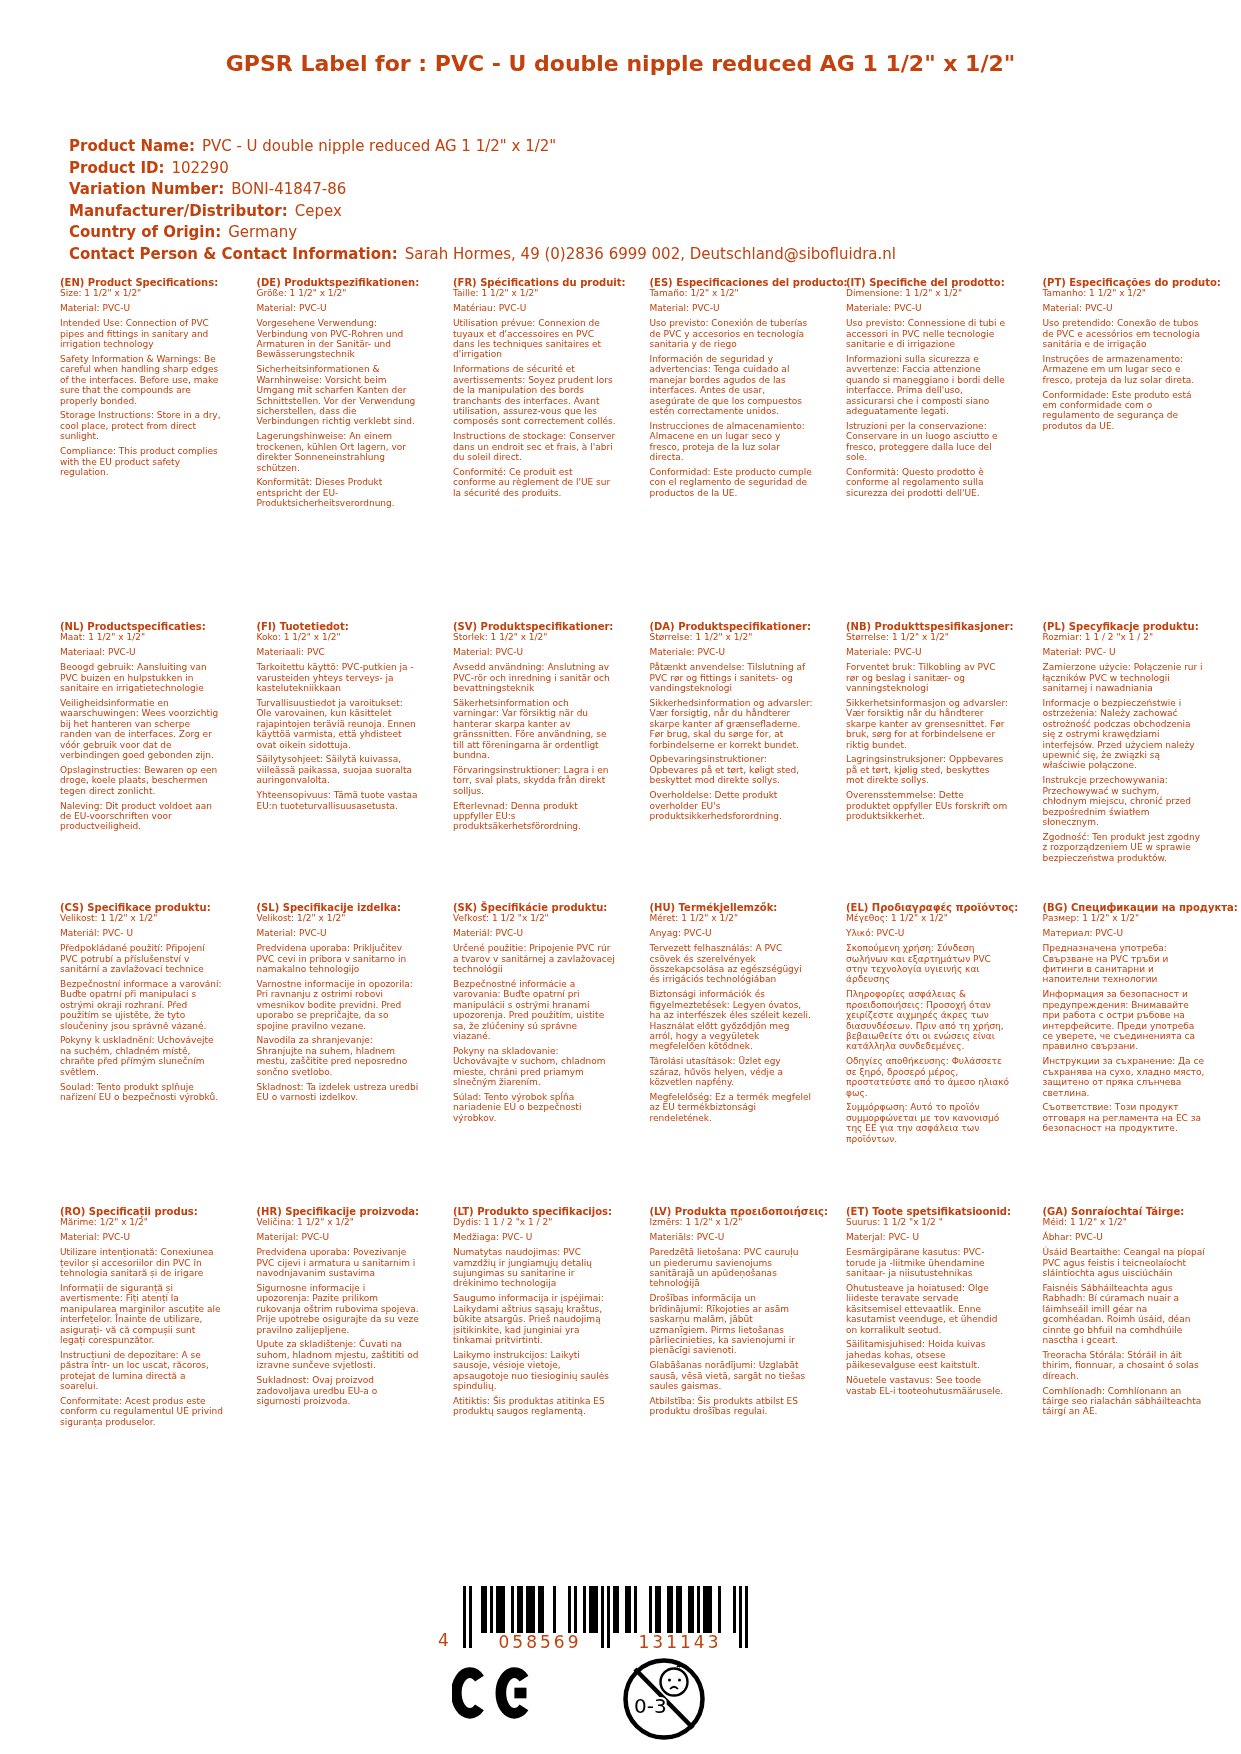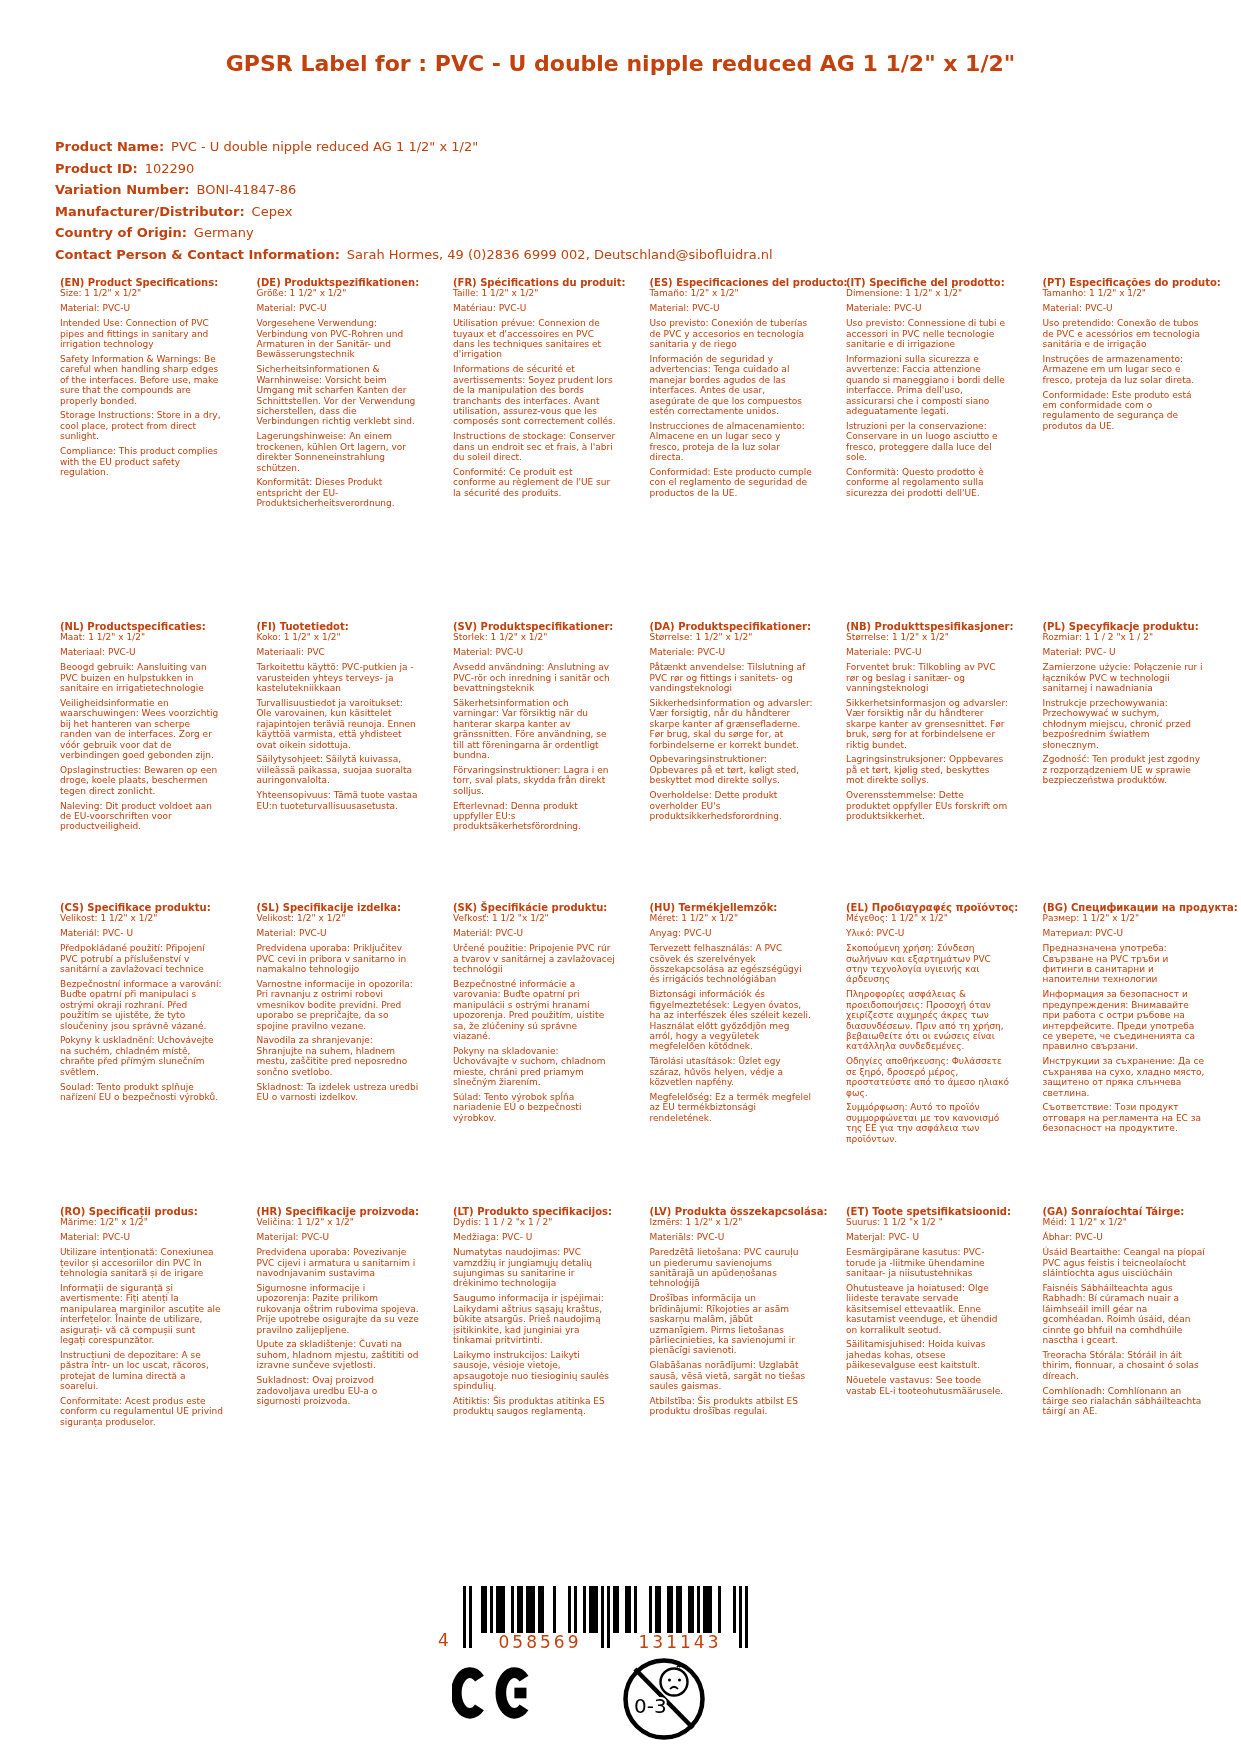--- a/index.html
+++ b/index.html
@@ -1,20 +1,20 @@
 <!DOCTYPE html>
 <html><head>
 <meta charset="utf-8">
 <style>
   html,body{margin:0;padding:0;background:#fff;}
   .page{position:relative;width:1241px;height:1754px;background:#ffffff;
         font-family:"DejaVu Sans",sans-serif;color:#c2410c;overflow:hidden;}
   .title{position:absolute;top:51px;left:0;width:100%;text-align:center;
          font-size:22px;font-weight:bold;}
-  .product-info{position:absolute;top:136px;left:55px;font-size:13px;line-height:21.5px;}
+  .product-info{position:absolute;top:136px;left:69px;font-size:15px;line-height:21.5px;}
   .pi-label{font-weight:bold;}
   .pi-value{margin-left:7px;}
   .spec-row{position:absolute;left:60px;display:grid;
             grid-template-columns:repeat(6,163px);column-gap:33.5px;align-items:start;}
   .spec-block{font-size:9px;line-height:10.4px;}
   .spec-heading{font-weight:bold;font-size:10px;white-space:nowrap;}
   .spec-par{margin:4.5px 0 0 0;}
   .spec-par.first{margin-top:0;}
   .barcode-area{position:absolute;left:438px;top:1586px;width:300px;height:70px;}
   #bc-svg{position:absolute;left:25px;top:0;}
@@ -141,20 +141,21 @@
         <p class="spec-par">Forventet bruk: Tilkobling av PVC rør og beslag i sanitær- og vanningsteknologi</p>
         <p class="spec-par">Sikkerhetsinformasjon og advarsler: Vær forsiktig når du håndterer skarpe kanter av grensesnittet. Før bruk, sørg for at forbindelsene er riktig bundet.</p>
         <p class="spec-par">Lagringsinstruksjoner: Oppbevares på et tørt, kjølig sted, beskyttes mot direkte sollys.</p>
         <p class="spec-par">Overensstemmelse: Dette produktet oppfyller EUs forskrift om produktsikkerhet.</p>
       </div>
       <div class="spec-block">
         <div class="spec-heading">(PL) Specyfikacje produktu:</div>
         <p class="spec-par first">Rozmiar: 1 1 / 2 "x 1 / 2"</p>
         <p class="spec-par">Materiał: PVC- U</p>
         <p class="spec-par">Zamierzone użycie: Połączenie rur i łączników PVC w technologii sanitarnej i nawadniania</p>
+        <p class="spec-par">Informacje o bezpieczeństwie i ostrzeżenia: Należy zachować ostrożność podczas obchodzenia się z ostrymi krawędziami interfejsów. Przed użyciem należy upewnić się, że związki są właściwie połączone.</p>
         <p class="spec-par">Instrukcje przechowywania: Przechowywać w suchym, chłodnym miejscu, chronić przed bezpośrednim światłem słonecznym.</p>
         <p class="spec-par">Zgodność: Ten produkt jest zgodny z rozporządzeniem UE w sprawie bezpieczeństwa produktów.</p>
       </div>
     </div>
   <div class="spec-row" style="top:903px">
       <div class="spec-block">
         <div class="spec-heading">(CS) Specifikace produktu:</div>
         <p class="spec-par first">Velikost: 1 1/2" x 1/2"</p>
         <p class="spec-par">Materiál: PVC- U</p>
         <p class="spec-par">Předpokládané použití: Připojení PVC potrubí a příslušenství v sanitární a zavlažovací technice</p>
@@ -230,21 +231,21 @@
       <div class="spec-block">
         <div class="spec-heading">(LT) Produkto specifikacijos:</div>
         <p class="spec-par first">Dydis: 1 1 / 2 "x 1 / 2"</p>
         <p class="spec-par">Medžiaga: PVC- U</p>
         <p class="spec-par">Numatytas naudojimas: PVC vamzdžių ir jungiamųjų detalių sujungimas su sanitarine ir drėkinimo technologija</p>
         <p class="spec-par">Saugumo informacija ir įspėjimai: Laikydami aštrius sąsajų kraštus, būkite atsargūs. Prieš naudojimą įsitikinkite, kad junginiai yra tinkamai pritvirtinti.</p>
         <p class="spec-par">Laikymo instrukcijos: Laikyti sausoje, vėsioje vietoje, apsaugotoje nuo tiesioginių saulės spindulių.</p>
         <p class="spec-par">Atitiktis: Šis produktas atitinka ES produktų saugos reglamentą.</p>
       </div>
       <div class="spec-block">
-        <div class="spec-heading">(LV) Produkta összekapcsolása:</div>
+        <div class="spec-heading">(LV) Produkta προειδοποιήσεις:</div>
         <p class="spec-par first">Izmērs: 1 1/2" x 1/2"</p>
         <p class="spec-par">Materiāls: PVC-U</p>
         <p class="spec-par">Paredzētā lietošana: PVC cauruļu un piederumu savienojums sanitārajā un apūdeņošanas tehnoloģijā</p>
         <p class="spec-par">Drošības informācija un brīdinājumi: Rīkojoties ar asām saskarņu malām, jābūt uzmanīgiem. Pirms lietošanas pārliecinieties, ka savienojumi ir pienācīgi savienoti.</p>
         <p class="spec-par">Glabāšanas norādījumi: Uzglabāt sausā, vēsā vietā, sargāt no tiešas saules gaismas.</p>
         <p class="spec-par">Atbilstība: Šis produkts atbilst ES produktu drošības regulai.</p>
       </div>
       <div class="spec-block">
         <div class="spec-heading">(ET) Toote spetsifikatsioonid:</div>
         <p class="spec-par first">Suurus: 1 1/2 "x 1/2 "</p>

